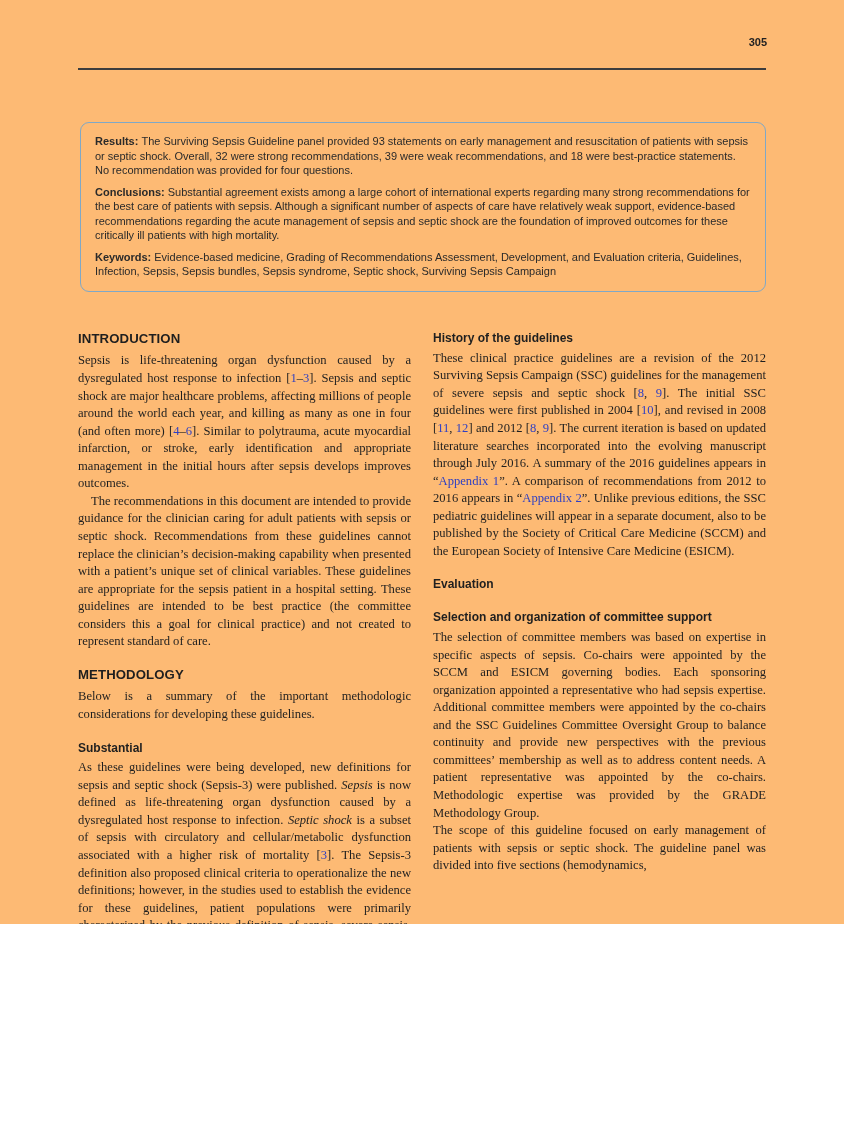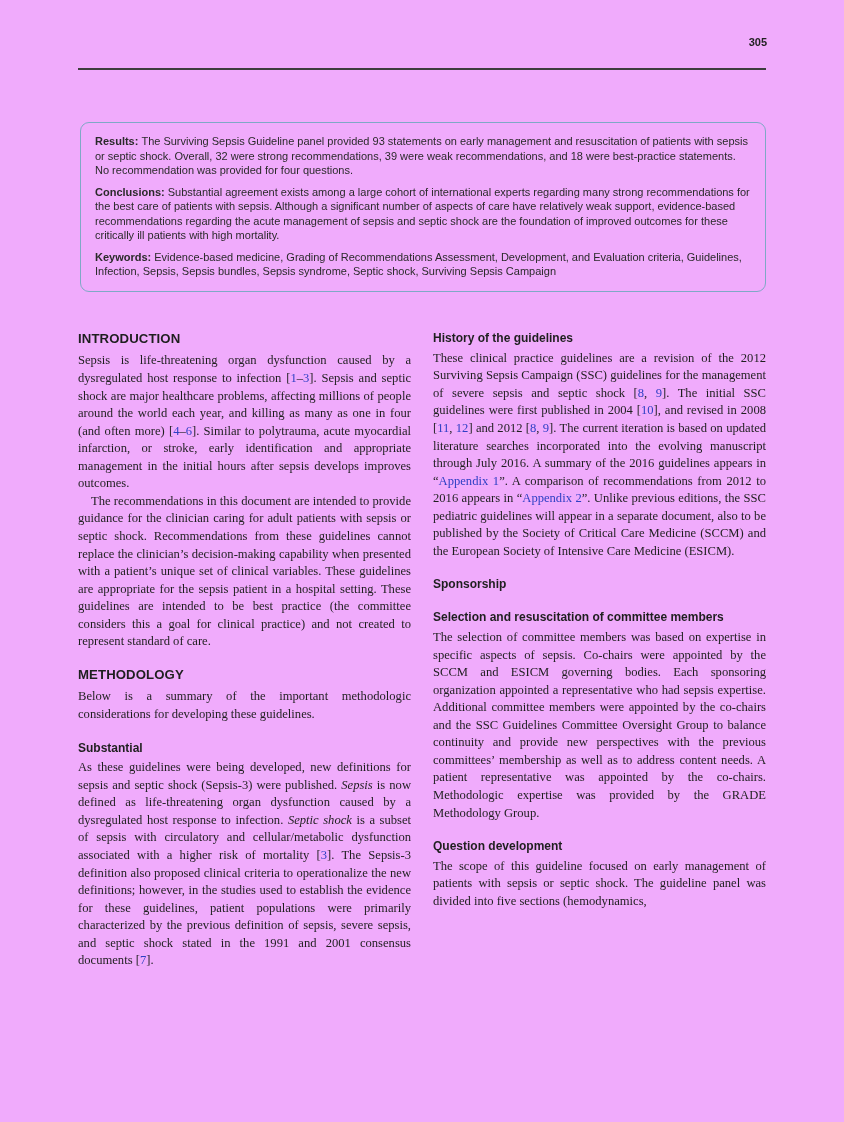--- a/index.html
+++ b/index.html
@@ -5,22 +5,22 @@
   :root {
     --link: #2d3fc4;
     --box-border: #7fa8c6;
     --rule: #3d3d3d;
     --text: #1f1f1f;
   }
   html, body { margin: 0; padding: 0; background: #ffffff; }
   .page {
     position: relative;
     width: 844px;
-    height: 1122px;
-    background: #f0abfc;
+    height: 924px;
+    background: #fdba74;
     font-family: "Liberation Serif", serif;
     color: var(--text);
     overflow: hidden;
   }
   .pagenum {
     position: absolute;
     top: 36px;
     right: 77px;
     font-family: "Liberation Sans", sans-serif;
     font-weight: bold;
@@ -103,19 +103,18 @@
       <p>Sepsis is life-threatening organ dysfunction caused by a dysregulated host response to infection [<a class="cite">1</a>–<a class="cite">3</a>]. Sepsis and septic shock are major healthcare problems, affecting millions of people around the world each year, and killing as many as one in four (and often more) [<a class="cite">4</a>–<a class="cite">6</a>]. Similar to polytrauma, acute myocardial infarction, or stroke, early identification and appropriate management in the initial hours after sepsis develops improves outcomes.</p>
       <p class="indent">The recommendations in this document are intended to provide guidance for the clinician caring for adult patients with sepsis or septic shock. Recommendations from these guidelines cannot replace the clinician’s decision-making capability when presented with a patient’s unique set of clinical variables. These guidelines are appropriate for the sepsis patient in a hospital setting. These guidelines are intended to be best practice (the committee considers this a goal for clinical practice) and not created to represent standard of care.</p>
       <div class="h1">METHODOLOGY</div>
       <p>Below is a summary of the important methodologic considerations for developing these guidelines.</p>
       <div class="h2">Substantial</div>
       <p>As these guidelines were being developed, new definitions for sepsis and septic shock (Sepsis-3) were published. <span class="it">Sepsis</span> is now defined as life-threatening organ dysfunction caused by a dysregulated host response to infection. <span class="it">Septic shock</span> is a subset of sepsis with circulatory and cellular/metabolic dysfunction associated with a higher risk of mortality [<a class="cite">3</a>]. The Sepsis-3 definition also proposed clinical criteria to operationalize the new definitions; however, in the studies used to establish the evidence for these guidelines, patient populations were primarily characterized by the previous definition of sepsis, severe sepsis, and septic shock stated in the 1991 and 2001 consensus documents [<a class="cite">7</a>].</p>
     </div>
   <div class="col col-right">
       <div class="h2">History of the guidelines</div>
       <p>These clinical practice guidelines are a revision of the 2012 Surviving Sepsis Campaign (SSC) guidelines for the management of severe sepsis and septic shock [<a class="cite">8</a>, <a class="cite">9</a>]. The initial SSC guidelines were first published in 2004 [<a class="cite">10</a>], and revised in 2008 [<a class="cite">11</a>, <a class="cite">12</a>] and 2012 [<a class="cite">8</a>, <a class="cite">9</a>]. The current iteration is based on updated literature searches incorporated into the evolving manuscript through July 2016. A summary of the 2016 guidelines appears in “<a class="cite">Appendix 1</a>”. A comparison of recommendations from 2012 to 2016 appears in “<a class="cite">Appendix 2</a>”. Unlike previous editions, the SSC pediatric guidelines will appear in a separate document, also to be published by the Society of Critical Care Medicine (SCCM) and the European Society of Intensive Care Medicine (ESICM).</p>
-      <div class="h2">Sponsorship</div>
-      <div class="h2">Selection and resuscitation of committee members</div>
+      <div class="h2">Evaluation</div>
+      <div class="h2">Selection and organization of committee support</div>
       <p>The selection of committee members was based on expertise in specific aspects of sepsis. Co-chairs were appointed by the SCCM and ESICM governing bodies. Each sponsoring organization appointed a representative who had sepsis expertise. Additional committee members were appointed by the co-chairs and the SSC Guidelines Committee Oversight Group to balance continuity and provide new perspectives with the previous committees’ membership as well as to address content needs. A patient representative was appointed by the co-chairs. Methodologic expertise was provided by the GRADE Methodology Group.</p>
-      <div class="h2">Question development</div>
       <p>The scope of this guideline focused on early management of patients with sepsis or septic shock. The guideline panel was divided into five sections (hemodynamics,</p>
     </div>
 </div>
 
 </body></html>

